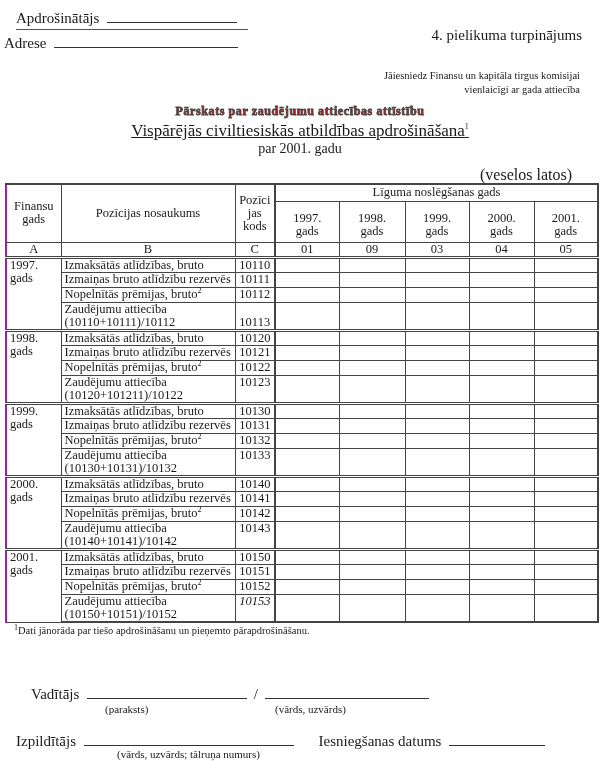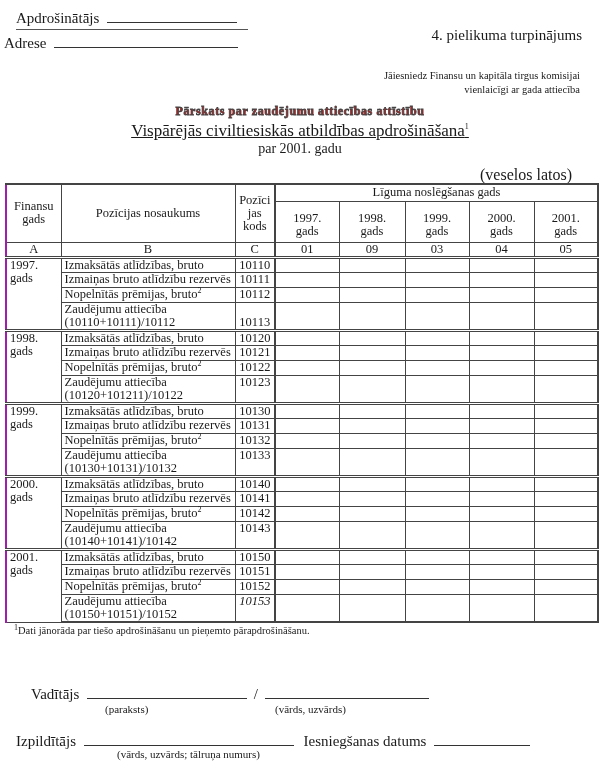--- a/index.html
+++ b/index.html
@@ -329,16 +329,16 @@
   <span class="line" style="width:160px; height:14px; margin-left:4px;"></span>
   <span style="margin:0 3px;">/</span>
   <span class="line" style="width:164px; height:14px;"></span>
 </div>
 <div class="abs f11" style="left:105px; top:703px;">(paraksts)</div>
 <div class="abs f11" style="left:275px; top:703px;">(vārds, uzvārds)</div>
 
 <div class="abs f15" style="left:16px; top:731px;">
   <span>Izpildītājs</span>
   <span class="line" style="width:210px; height:14px; margin-left:4px;"></span>
-  <span style="margin-left:6px;">Iesniegšanas datums</span>
+  <span style="margin-left:21px;">Iesniegšanas datums</span>
   <span class="line" style="width:96px; height:14px; margin-left:4px;"></span>
 </div>
 <div class="abs f11" style="left:117px; top:748px;">(vārds, uzvārds; tālruņa numurs)</div>
 
 </body></html>

